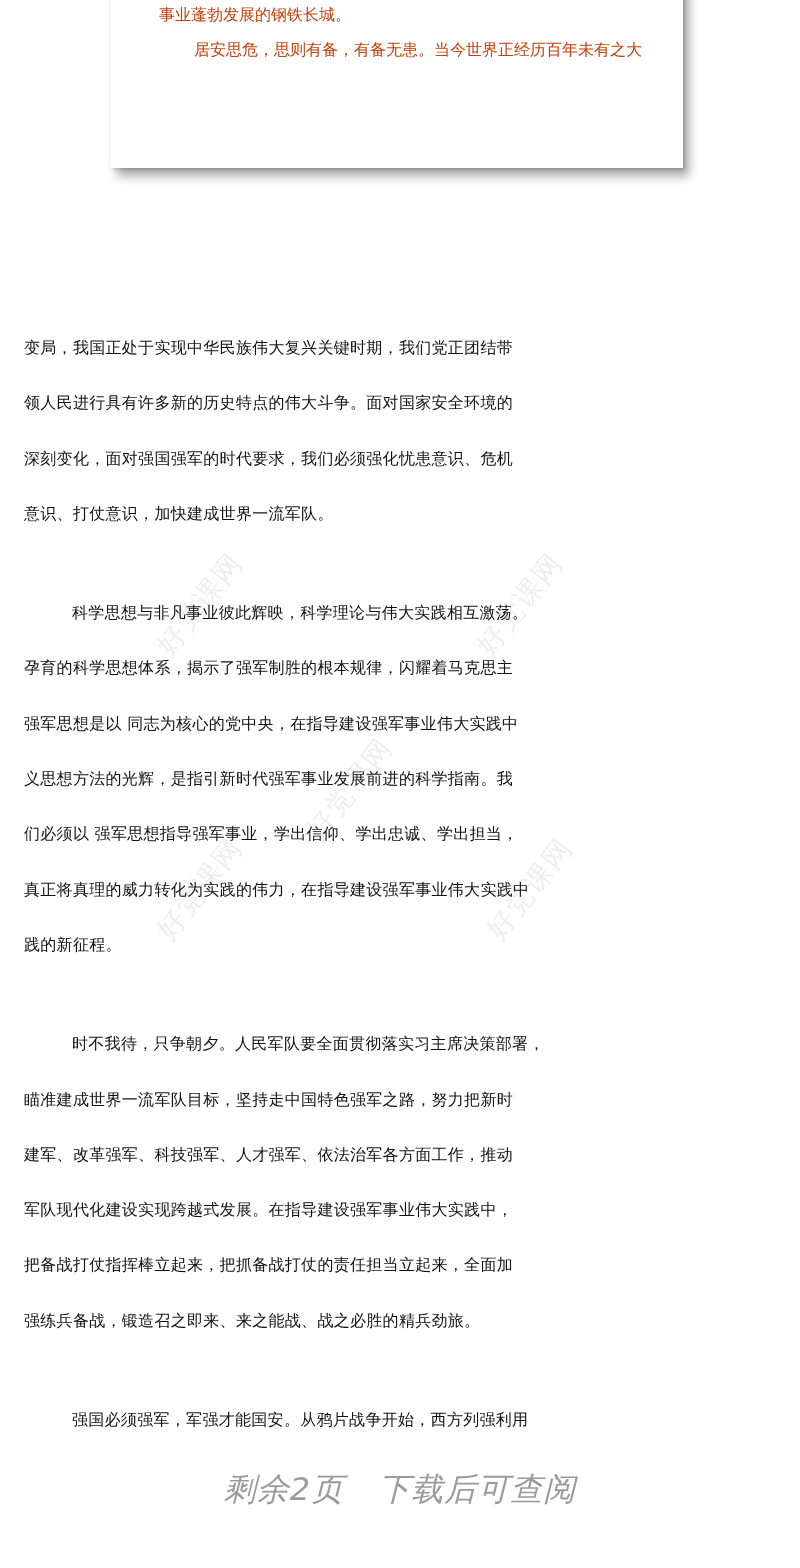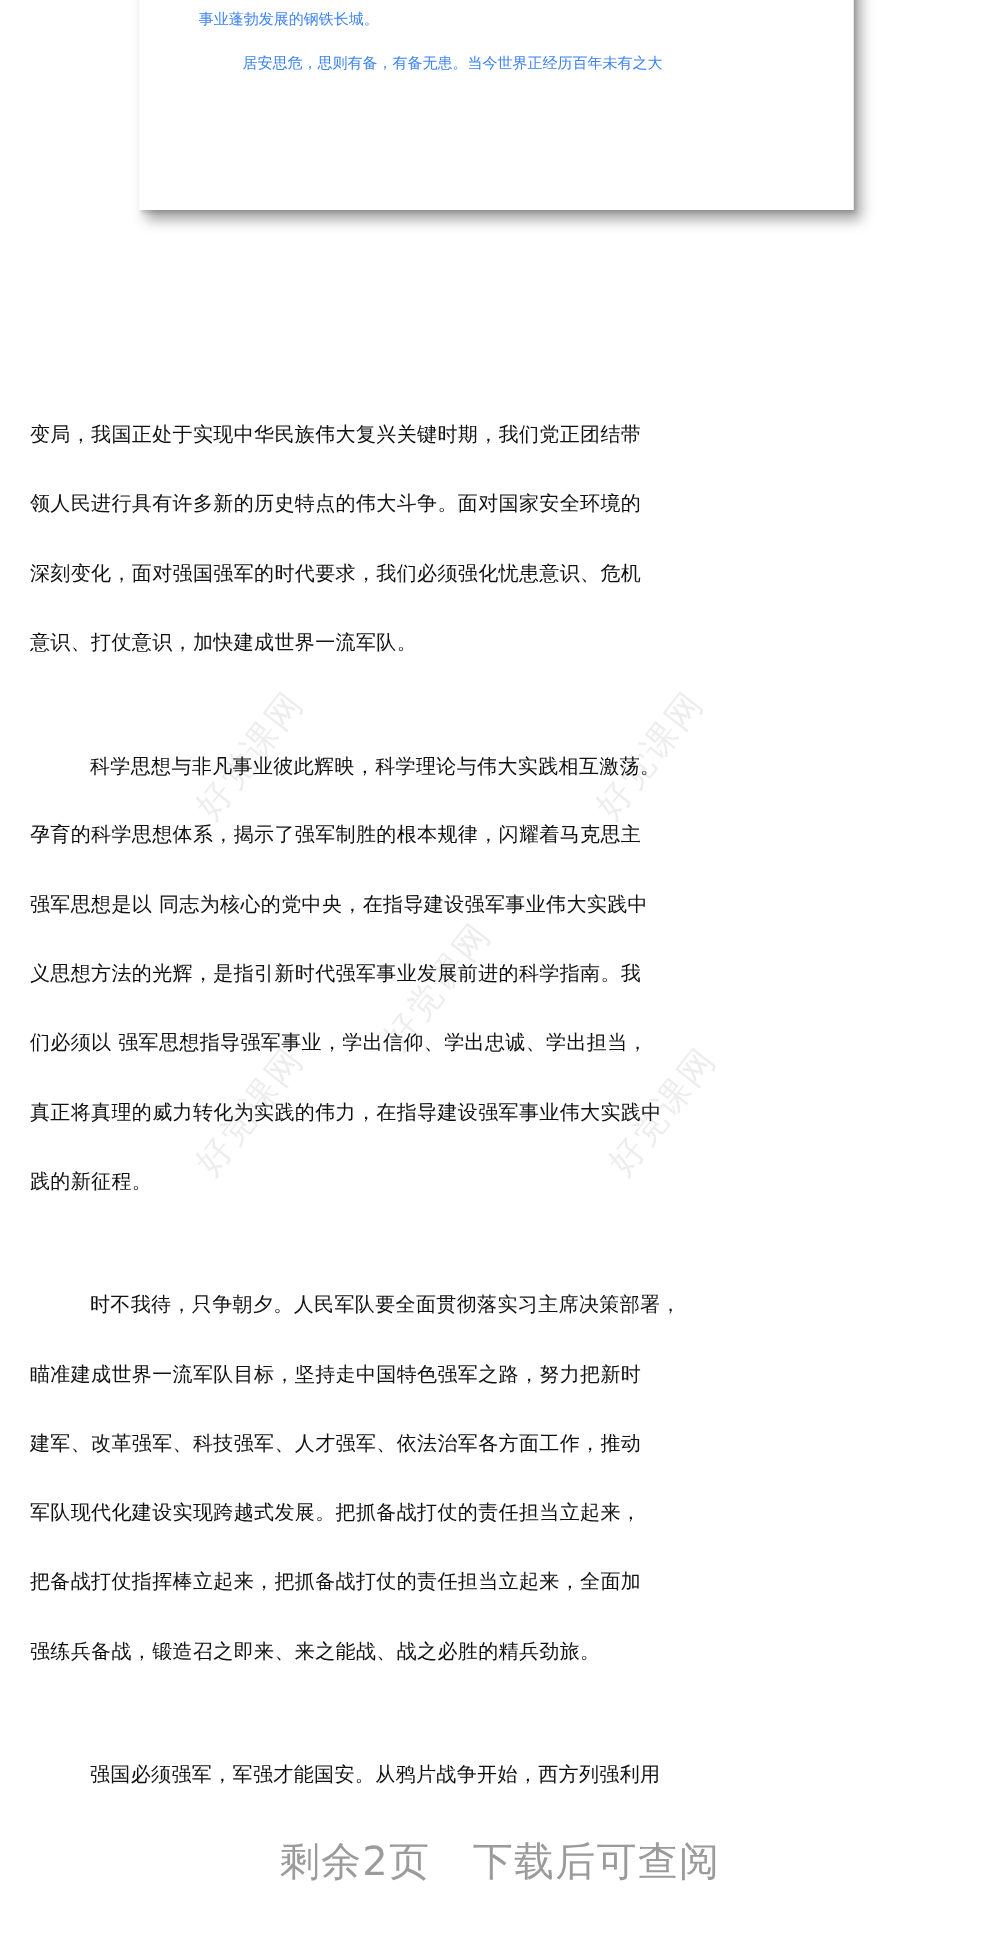--- a/index.html
+++ b/index.html
@@ -20,24 +20,24 @@
       position: absolute;
       left: 111px;
       top: -20px;
       width: 572px;
       height: 188px;
       background: #ffffff;
       box-shadow: 6px 8px 10px rgba(0,0,0,0.35), 2px 2px 3px rgba(0,0,0,0.15);
     }
     .preview-line {
       position: absolute;
-      font-size: 12px;
+      font-size: 16px;
       line-height: 18px;
       white-space: nowrap;
-      color: #3b82f6;
+      color: #c2410c;
     }
     .preview-line.l1 { left: 48px; top: 26px; }
     .preview-line.l2 { left: 83px; top: 61px; }
 
     
     .article {
       position: absolute;
       left: 24px;
       top: 328px;
       width: 752px;
@@ -66,20 +66,21 @@
     
     .more-prompt {
       position: absolute;
       left: 0;
       top: 1468px;
       width: 800px;
       text-align: center;
       font-size: 32px;
       color: #9b9b9b;
       letter-spacing: 1px;
+      font-style: italic;
     }
     .more-prompt span { display: inline-block; }
     .more-prompt .gap { width: 34px; }
   </style>
 </head>
 <body>
 
 <div class="preview-card">
   <div class="preview-line l1">事业蓬勃发展的钢铁长城。</div>
   <div class="preview-line l2">居安思危，思则有备，有备无患。当今世界正经历百年未有之大</div>
@@ -99,21 +100,21 @@
   <div class="line indent">科学思想与非凡事业彼此辉映，科学理论与伟大实践相互激荡。</div>
   <div class="line">孕育的科学思想体系，揭示了强军制胜的根本规律，闪耀着马克思主</div>
   <div class="line">强军思想是以 同志为核心的党中央，在指导建设强军事业伟大实践中</div>
   <div class="line">义思想方法的光辉，是指引新时代强军事业发展前进的科学指南。我</div>
   <div class="line">们必须以 强军思想指导强军事业，学出信仰、学出忠诚、学出担当，</div>
   <div class="line">真正将真理的威力转化为实践的伟力，在指导建设强军事业伟大实践中</div>
   <div class="line">践的新征程。</div>
   <div class="line indent">时不我待，只争朝夕。人民军队要全面贯彻落实习主席决策部署，</div>
   <div class="line">瞄准建成世界一流军队目标，坚持走中国特色强军之路，努力把新时</div>
   <div class="line">建军、改革强军、科技强军、人才强军、依法治军各方面工作，推动</div>
-  <div class="line">军队现代化建设实现跨越式发展。把抓备战打仗的责任担当立起来，</div>
+  <div class="line">军队现代化建设实现跨越式发展。在指导建设强军事业伟大实践中，</div>
   <div class="line">把备战打仗指挥棒立起来，把抓备战打仗的责任担当立起来，全面加</div>
   <div class="line">强练兵备战，锻造召之即来、来之能战、战之必胜的精兵劲旅。</div>
   <div class="line indent">强国必须强军，军强才能国安。从鸦片战争开始，西方列强利用</div>
 </div>
 
 <div class="more-prompt">
   <span>剩余2页</span><span class="gap"></span><span>下载后可查阅</span>
 </div>
 
 </body></html>

